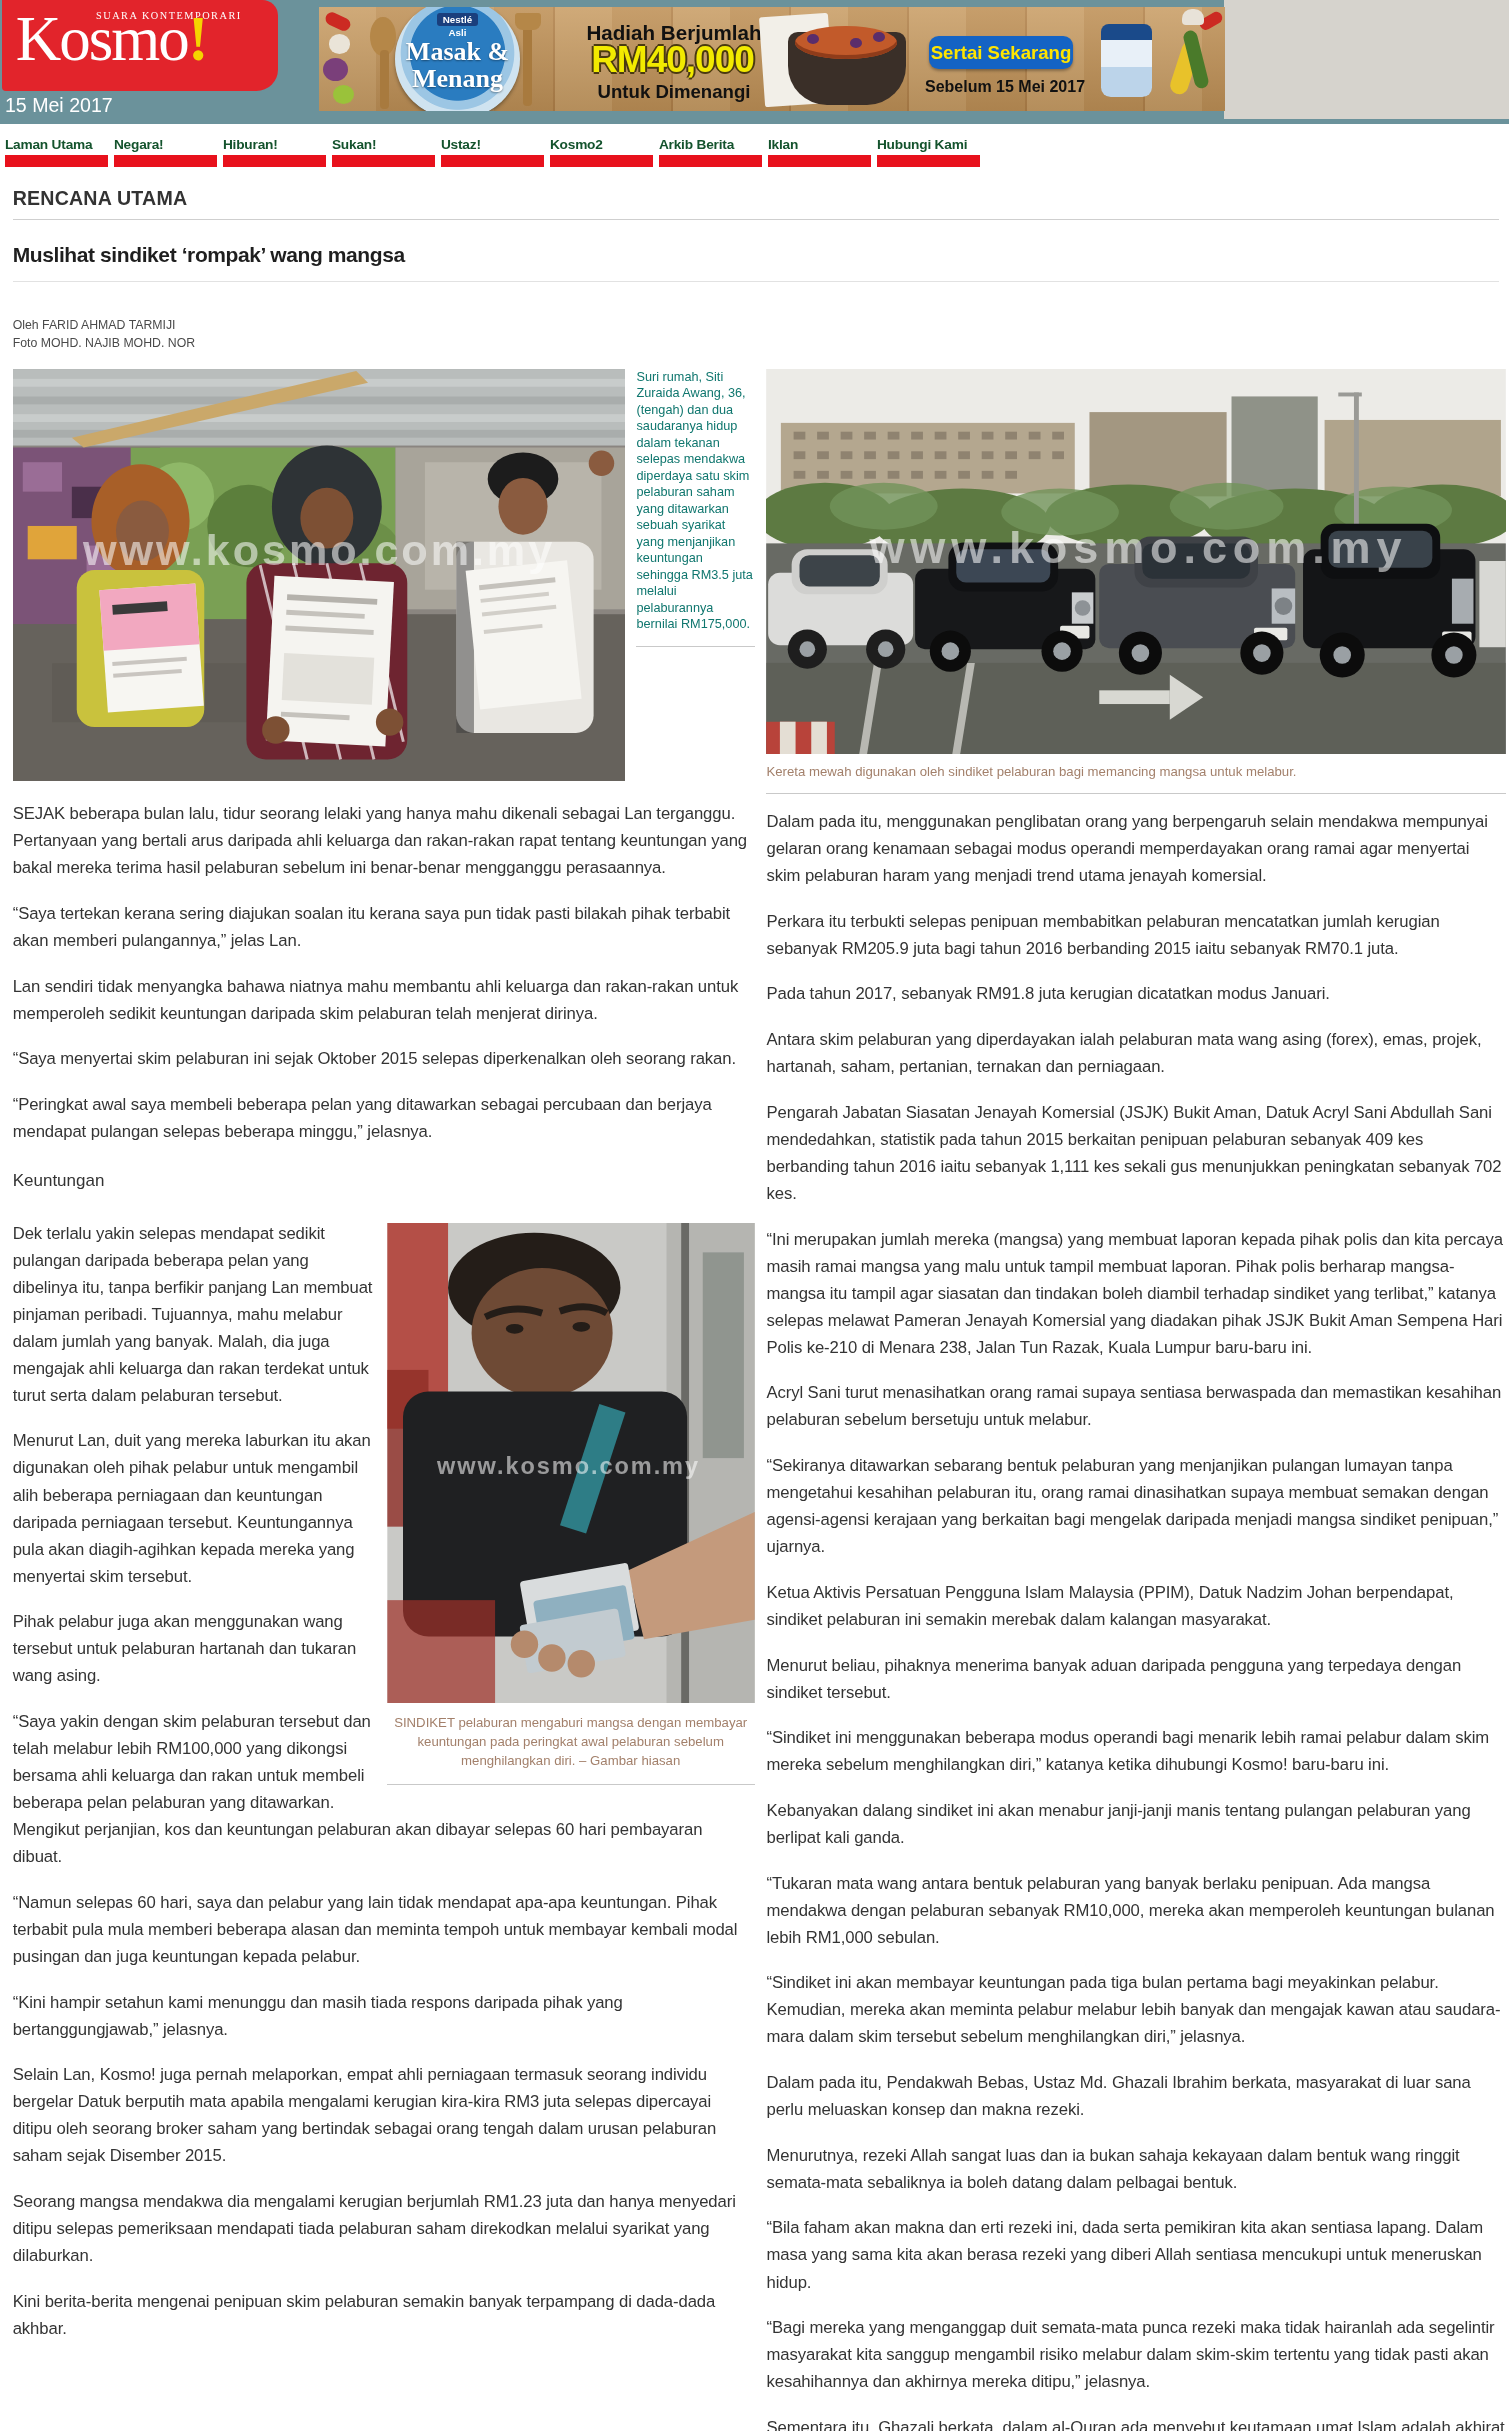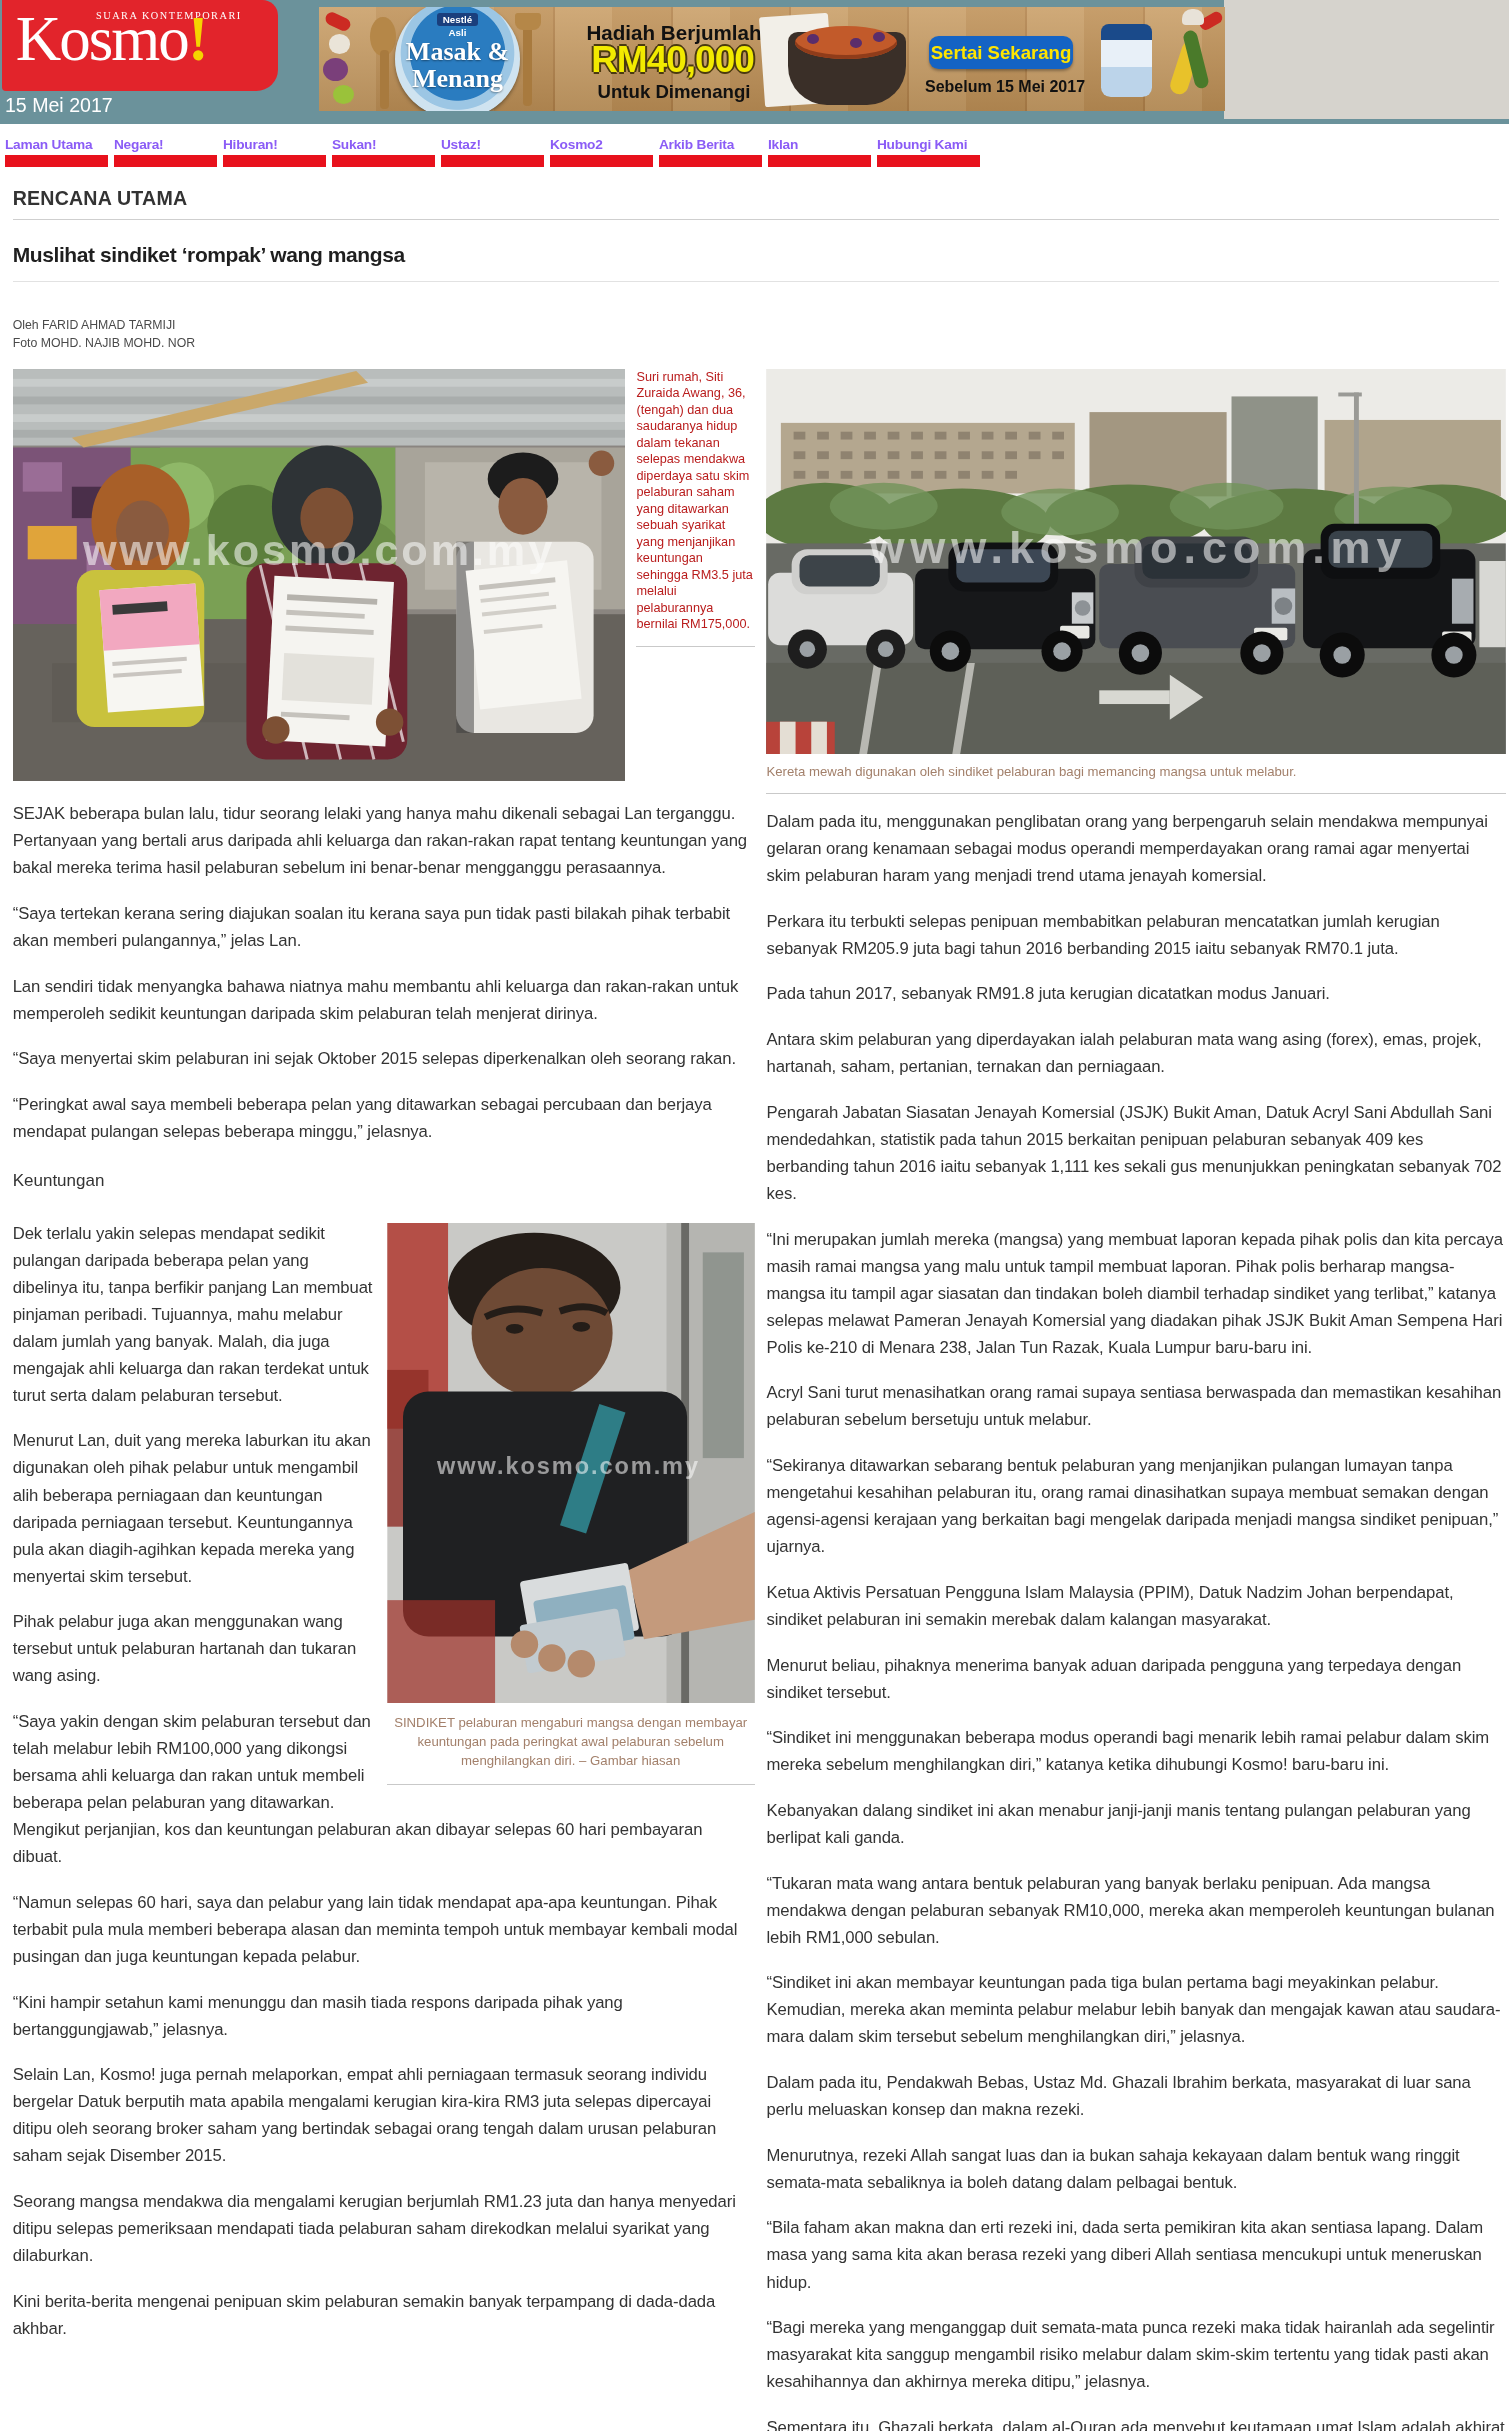--- a/index.html
+++ b/index.html
@@ -46,37 +46,37 @@
   .ad .deadline{left:598px;top:71px;width:176px;text-align:center;font-size:16px;font-weight:800;color:#111;}
   .ad .cup{left:782px;top:17.6px;width:51px;height:73px;background:linear-gradient(180deg,#1a4a8a 0 15.7px,#e8f0f8 15.7px 43px,#bcd4ea 43px 100%);border-radius:7.8px 7.8px 9.8px 9.8px;}
   .ad .corn{left:857px;top:33px;width:17.6px;height:55px;background:#e8c22a;border-radius:8.8px;transform:rotate(18deg);}
   .ad .leaf{left:870px;top:23.5px;width:13.7px;height:59px;background:#4a7a2a;border-radius:7.8px;transform:rotate(-14deg);}
   .ad .chili2{left:880px;top:7.8px;width:23.5px;height:11.8px;background:#cc2a22;border-radius:7.8px;transform:rotate(-30deg);}
   .ad .mush{left:863px;top:2px;width:21.6px;height:15.7px;background:#e8e2d8;border-radius:9.8px 9.8px 3.9px 3.9px;}
 
   
   .nav{display:flex;padding:12.7px 0 0 4.9px;}
   .nav-item{width:109px;cursor:pointer;}
-  .nav-label{display:block;font-size:13.7px;font-weight:bold;color:#8b5cf6;letter-spacing:-0.2px;padding-bottom:2.9px;white-space:nowrap;}
+  .nav-label{display:block;font-size:13.7px;font-weight:bold;color:#14532d;letter-spacing:-0.2px;padding-bottom:2.9px;white-space:nowrap;}
   .nav-bar{display:block;height:12.7px;background:#e8111c;margin-right:5.9px;}
 
   
   .content{padding:0 9.8px 29px 12.7px;}
   .section-title{margin-top:19.6px;font-size:19.6px;font-weight:bold;color:#333;letter-spacing:0.2px;}
   .rule{border:0;border-top:1px solid #cfcfcf;margin:8.8px 0 0;}
   .rule-light{border:0;border-top:1px solid #e2e2e2;margin:13.7px 0 0;}
   .article-title{margin-top:23.5px;font-size:21px;font-weight:bold;color:#1f1f1f;letter-spacing:-0.4px;}
   .byline{margin-top:35px;font-size:12.3px;color:#4a4a4a;line-height:1.45;}
 
   
   .cols{display:flex;gap:11.8px;margin-top:15.7px;align-items:flex-start;}
   .col{width:742px;}
   .photo-row{display:flex;}
   .photo-row svg{flex:0 0 612px;}
-  .side-cap{width:119px;padding-left:11.8px;color:#b91c1c;font-size:12.7px;line-height:1.3;}
+  .side-cap{width:119px;padding-left:11.8px;color:#0f766e;font-size:12.7px;line-height:1.3;}
   .side-cap .cap-rule{border-bottom:1px solid #c9c9c9;margin-top:13.7px;}
   .cap{margin-top:8.8px;color:#a3806b;font-size:13.2px;line-height:1.45;}
   .cap-rule2{border-bottom:1px solid #c9c9c9;margin-top:11.8px;margin-bottom:13.7px;}
   .body-text{margin-top:19.6px;}
   .para{margin:0 0 18.6px;font-size:16.7px;line-height:1.62;color:#343434;letter-spacing:-0.1px;}
   .crosshead{margin:25.5px 0 29px;font-size:17px;color:#333;}
   figure.mid{float:right;width:368px;margin:3.9px 0 7.8px 13.7px;}
   figure.mid figcaption{margin-top:9.8px;text-align:center;color:#a3806b;font-size:13.2px;line-height:1.45;}
   figure.mid .cap-rule{border-bottom:1px solid #c9c9c9;margin-top:13.7px;}
   svg{display:block;}

